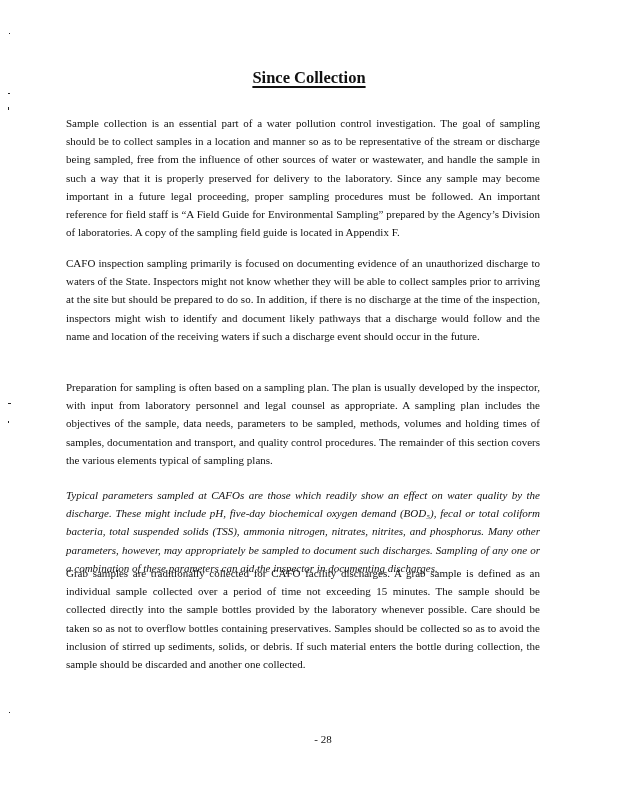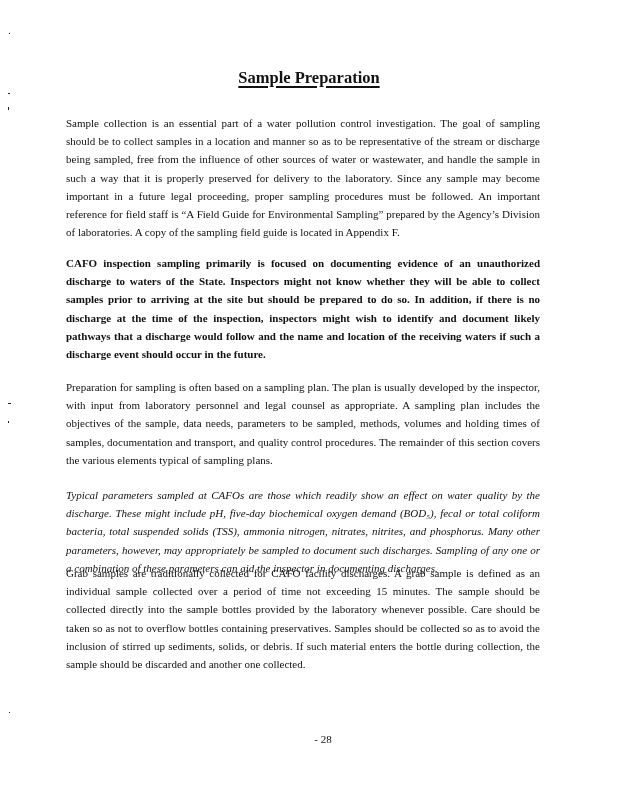--- a/index.html
+++ b/index.html
@@ -2,32 +2,32 @@
 <html><head>
   <meta charset="utf-8">
   <style>
     html, body { margin: 0; padding: 0; background: #ffffff; }
     body { width: 618px; height: 800px; position: relative; overflow: hidden; font-family: "Liberation Serif", "DejaVu Serif", serif; color: #111; }
     .page { position: absolute; left: 0; top: 0; width: 618px; height: 800px; }
     .title { position: absolute; top: 68px; left: 0; width: 618px; text-align: center; font-size: 16.5px; font-weight: bold; }
     .title span { text-decoration: underline; text-decoration-thickness: 2px; text-underline-offset: 3px; }
     .para { position: absolute; left: 66px; width: 474px; font-size: 11px; line-height: 18.2px; text-align: justify; }
     .p1 { top: 114px; }
-    .p2 { top: 254px; font-weight: bold; }
+    .p2 { top: 254px; }
     .p3 { top: 378px; }
     .p4 { top: 486px; font-style: italic; }
     .p5 { top: 546px; margin-top: 18px; }
     .pnum { position: absolute; top: 733px; left: 14px; width: 618px; text-align: center; font-size: 11px; }
     .mark { position: absolute; background: #222; }
   </style>
 </head>
 <body>
 
 <div class="page">
-  <div class="title"><span>Sample Preparation</span></div>
+  <div class="title"><span>Since Collection</span></div>
 
   <div class="para p1">Sample collection is an essential part of a water pollution control investigation.  The goal of sampling should be to collect samples in a location and manner so as to be representative of the stream or discharge being sampled, free from the influence of other sources of water or wastewater, and handle the sample in such a way that it is properly preserved for delivery to the laboratory.  Since any sample may become important in a future legal proceeding, proper sampling procedures must be followed.  An important reference for field staff is “A Field Guide for Environmental Sampling” prepared by the Agency’s Division of laboratories.  A copy of the sampling field guide is located in Appendix F.</div>
   <div class="para p2">CAFO inspection sampling primarily is focused on documenting evidence of an unauthorized discharge to waters of the State. Inspectors might not know whether they will be able to collect samples prior to arriving at the site but should be prepared to do so. In addition, if there is no discharge at the time of the inspection, inspectors might wish to identify and document likely pathways that a discharge would follow and the name and location of the receiving waters if such a discharge event should occur in the future.</div>
   <div class="para p3">Preparation for sampling is often based on a sampling plan. The plan is usually developed by the inspector, with input from laboratory personnel and legal counsel as appropriate. A sampling plan includes the objectives of the sample, data needs, parameters to be sampled, methods, volumes and holding times of samples, documentation and transport, and quality control procedures. The remainder of this section covers the various elements typical of sampling plans.</div>
   <div class="para p4">Typical parameters sampled at CAFOs are those which readily show an effect on water quality by the discharge. These might include pH, five-day biochemical oxygen demand (BOD₅), fecal or total coliform bacteria, total suspended solids (TSS), ammonia nitrogen, nitrates, nitrites, and phosphorus. Many other parameters, however, may appropriately be sampled to document such discharges. Sampling of any one or a combination of these parameters can aid the inspector in documenting discharges.</div>
   <div class="para p5">Grab samples are traditionally collected for CAFO facility discharges.  A grab sample is defined as an individual sample collected over a period of time not exceeding 15 minutes.  The sample should be collected directly into the sample bottles provided by the laboratory whenever possible.  Care should be taken so as not to overflow bottles containing preservatives.  Samples should be collected so as to avoid the inclusion of stirred up sediments, solids, or debris.  If such material enters the bottle during collection, the sample should be discarded and another one collected.</div>
 
   <div class="pnum">- 28</div>
 
   <div class="mark" style="left:9px;top:33px;width:1px;height:1px;"></div>

